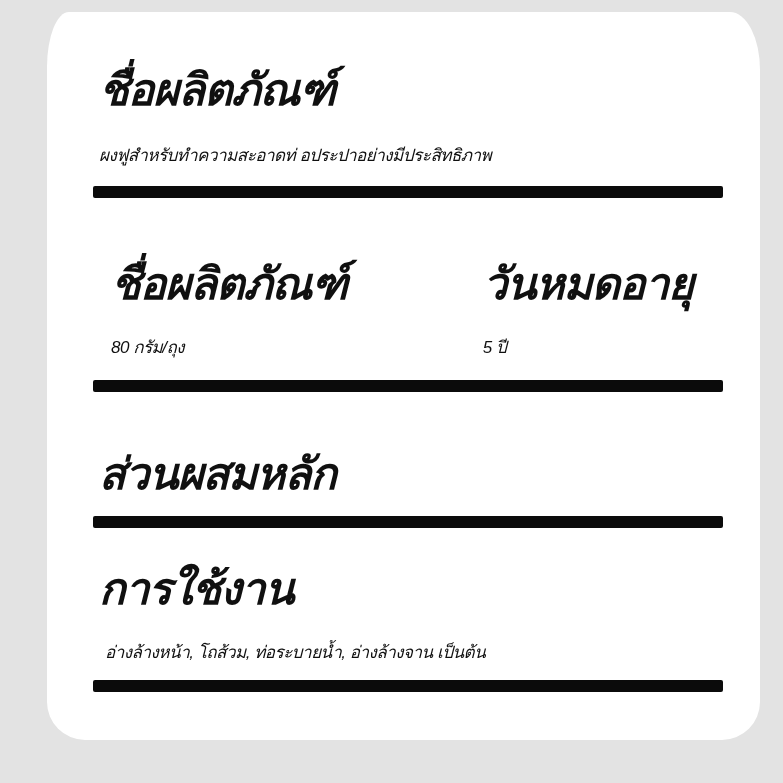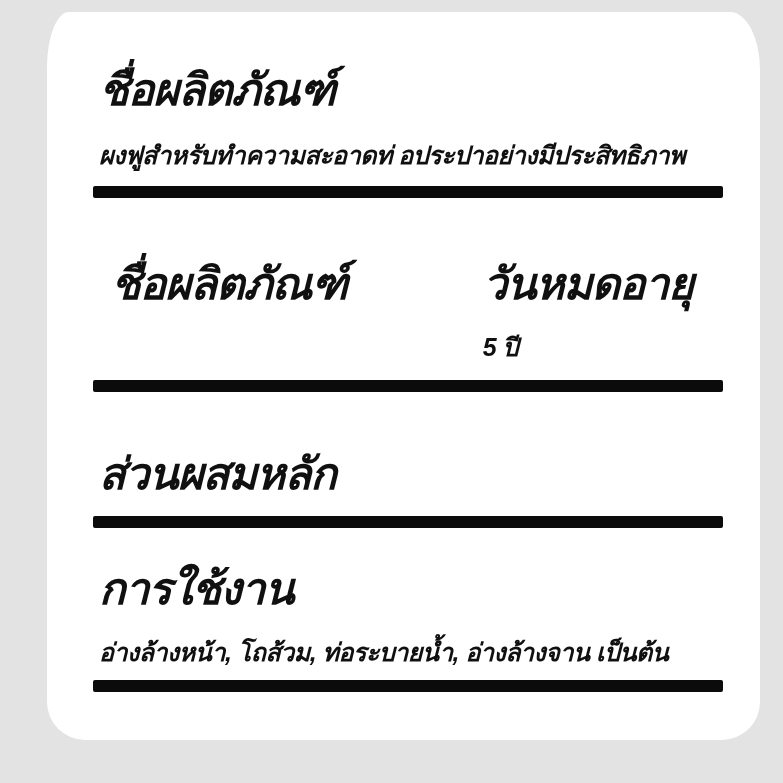--- a/index.html
+++ b/index.html
@@ -30,23 +30,23 @@
   }
   .heading {
     font-size: 44px;
     line-height: 52px;
     font-weight: bold;
     font-style: italic;
     letter-spacing: -1px;
     white-space: nowrap;
   }
   .body-text {
-    font-size: 25px;
+    font-size: 17px;
     line-height: 35px;
-    font-weight: bold;
+    font-weight: normal;
     font-style: italic;
     letter-spacing: -0.5px;
     white-space: nowrap;
   }
   .divider {
     width: 630px;
     height: 5px;
     background: var(--divider);
     border-radius: 2px;
   }
@@ -56,39 +56,40 @@
   .div-1 { margin-top: 20px; }
   .row-2 { margin-top: 30px; display: flex; }
   .col-left  { width: 383px; }
   .col-right { flex: 1; margin-left: 18px; }
   .col-body  { margin-top: 8px; height: 34px; }
   .div-2 { margin-top: 10px; }
   .h-3   { margin-top: 38px; font-style: italic; }
   .b-3   { margin-top: 8px; }
   .div-3 { margin-top: 10px; }
   .h-4   { margin-top: 17px; }
-  .b-4   { margin-top: 8px; height: 34px; }
+  .b-4   { margin-top: 8px; height: 34px; margin-left: 6px; }
   .div-4 { margin-top: 17px; }
 </style>
 </head>
 <body>
 
 <div class="stage">
   <div class="card">
 
     <div class="section">
       <div class="heading h-1">ชื่อผลิตภัณฑ์</div>
       <div class="body-text b-1">ผงฟูสำหรับทำความสะอาดท่ อประปาอย่างมีประสิทธิภาพ</div>
       <div class="divider div-1"></div>
     </div>
 
     <div class="section">
       <div class="row-2">
         <div class="col-left">
           <div class="heading">ชื่อผลิตภัณฑ์</div>
+          <div class="body-text col-body">80 กรัม/ถุง</div>
         </div>
         <div class="col-right">
           <div class="heading">วันหมดอายุ</div>
           <div class="body-text col-body">5 ปี</div>
         </div>
       </div>
       <div class="divider div-2"></div>
     </div>
 
     <div class="section">

